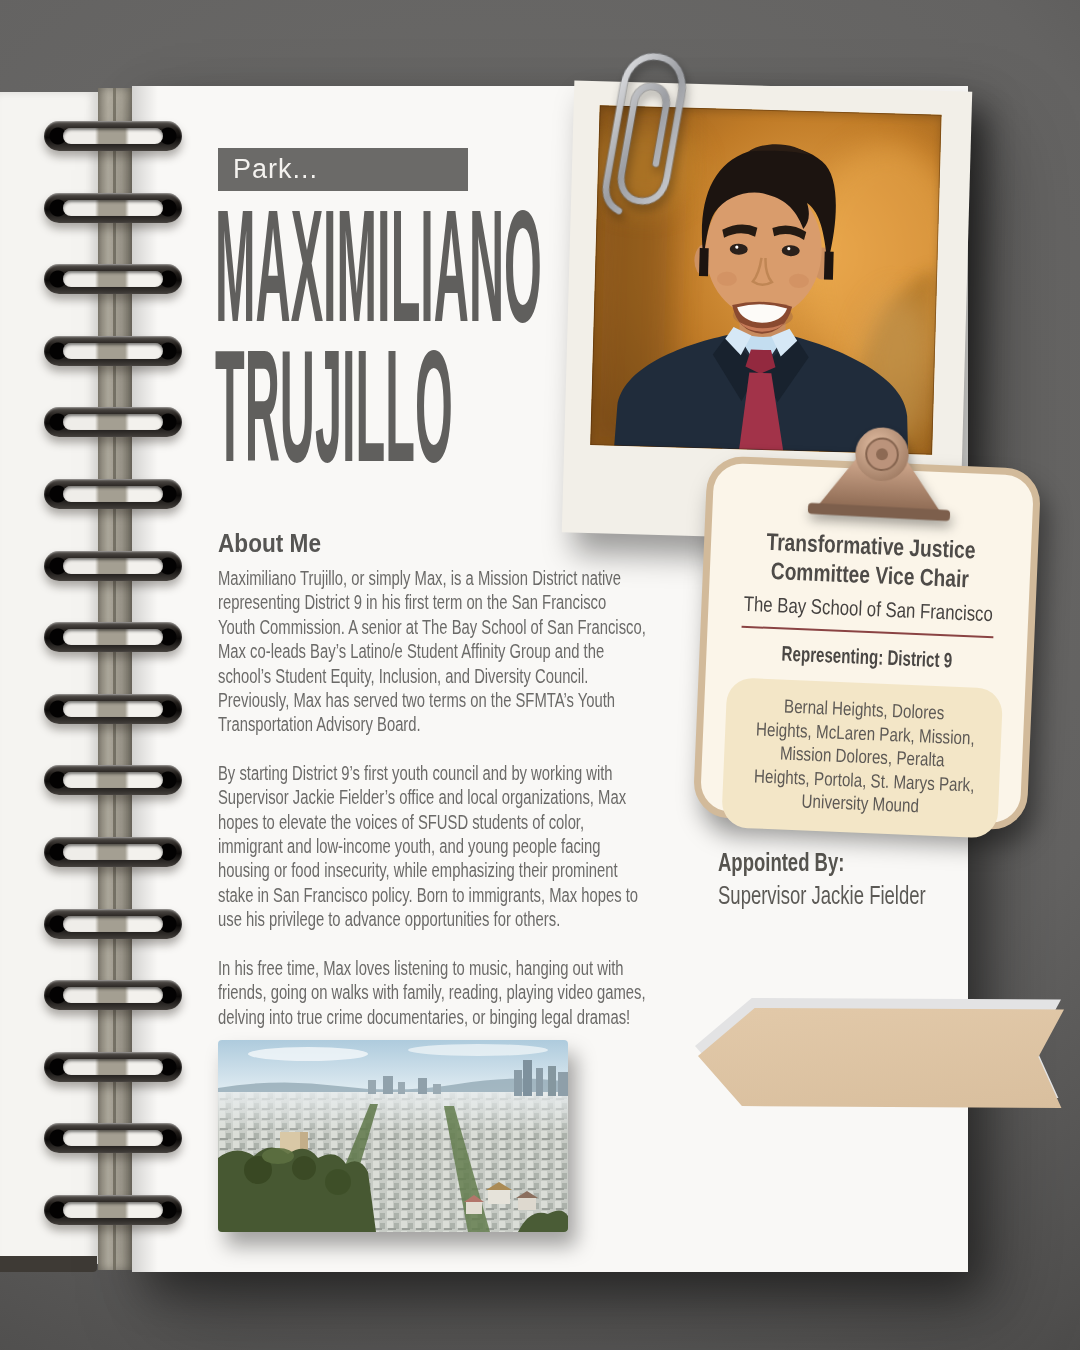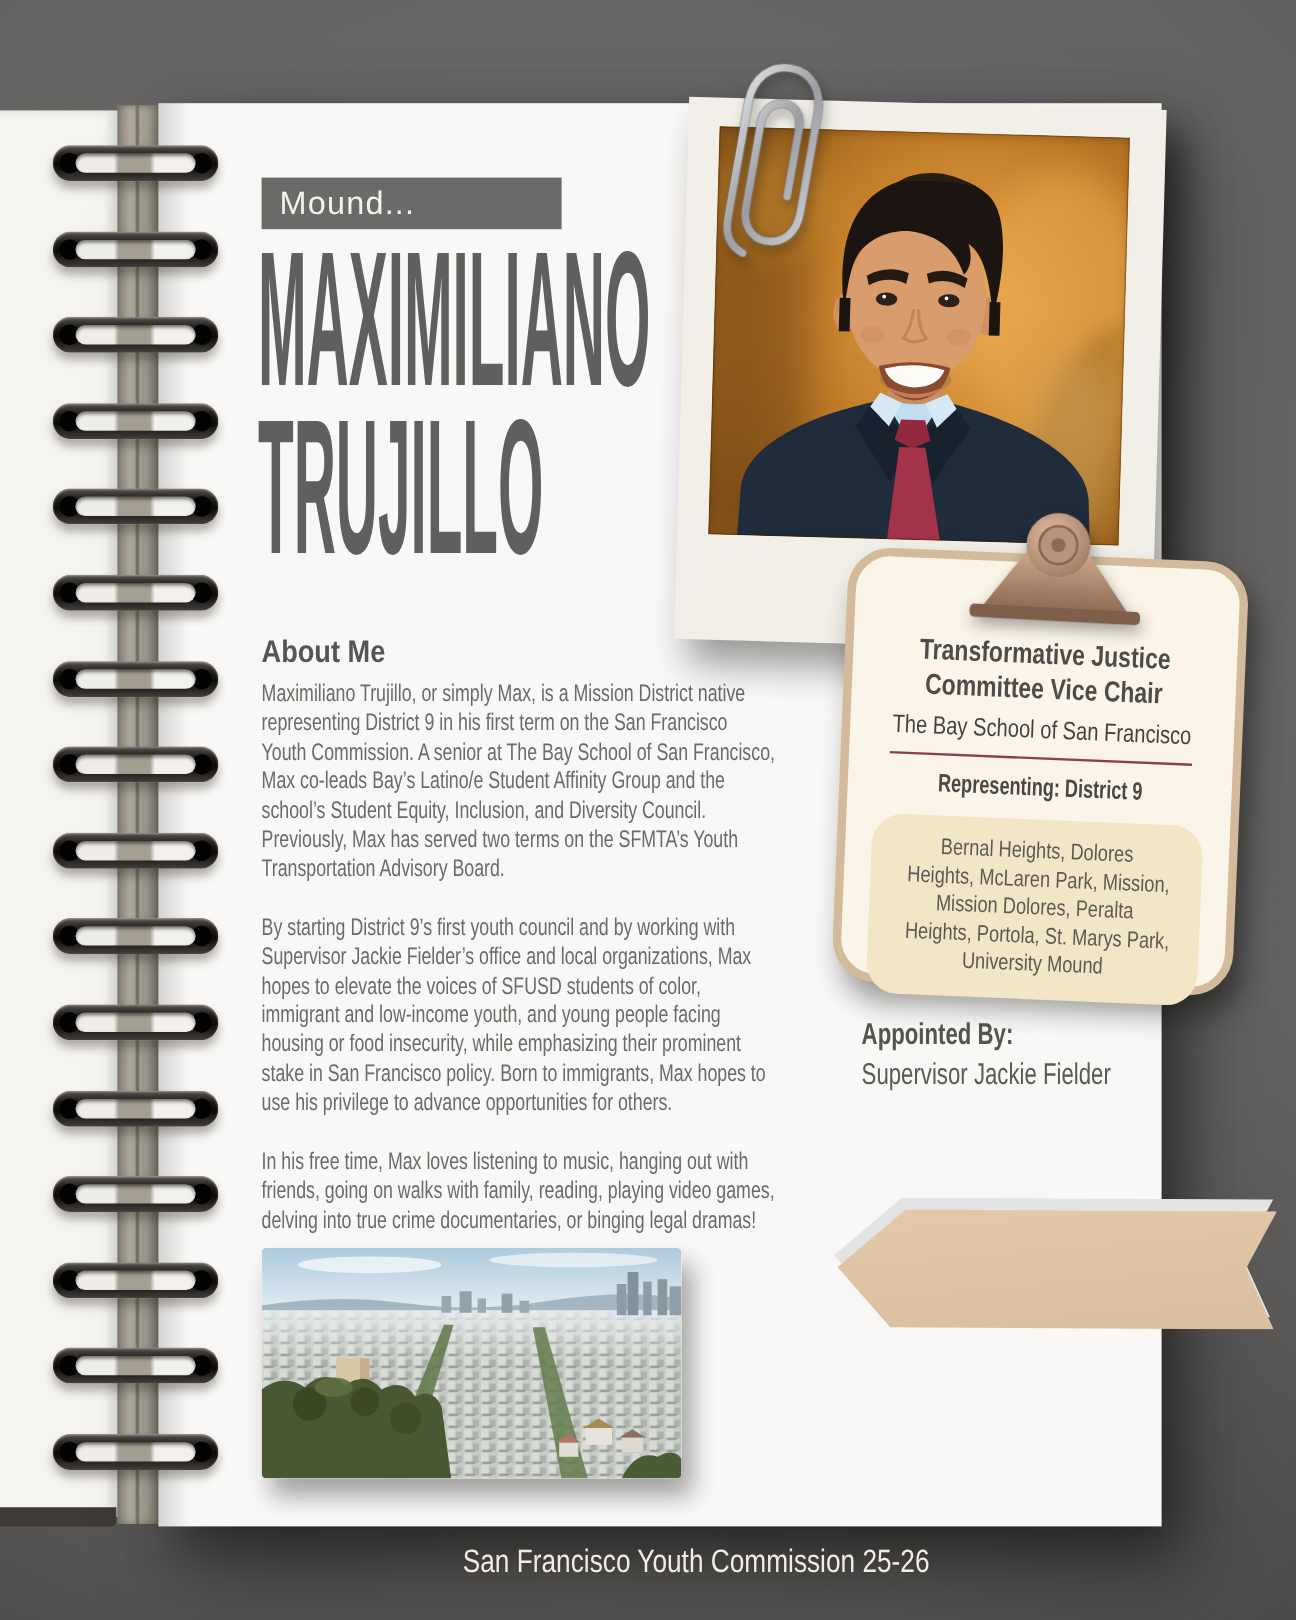--- a/index.html
+++ b/index.html
@@ -95,23 +95,20 @@
   
   .footer{position:absolute;left:180px;top:1286px;width:800px;text-align:center;z-index:2;}
   .footer span{display:inline-block;font-size:27px;color:var(--footer-text,#f2ece1);
     transform:scaleX(.81);transform-origin:center top;white-space:nowrap;}
 </style>
 </head>
 <body>
 
 <div class="canvas">
 
-  <div class="footer">
-    <span>San Francisco Youth Commission 25-26</span>
-  </div>
 
   <div class="back-page"></div>
   <div class="cover-edge"></div>
   <div class="strip"></div>
   <div class="page"></div>
   <div class="rings">
       <div class="ring" style="top: 121px;"></div>
       <div class="ring" style="top: 192.6px;"></div>
       <div class="ring" style="top: 264.2px;"></div>
       <div class="ring" style="top: 335.8px;"></div>
@@ -123,21 +120,21 @@
       <div class="ring" style="top: 765.4px;"></div>
       <div class="ring" style="top: 837px;"></div>
       <div class="ring" style="top: 908.6px;"></div>
       <div class="ring" style="top: 980.2px;"></div>
       <div class="ring" style="top: 1051.8px;"></div>
       <div class="ring" style="top: 1123.4px;"></div>
       <div class="ring" style="top: 1195px;"></div>
     </div>
 
   <div class="meet">
-    <span>Mound...</span>
+    <span>Park...</span>
   </div>
 
   <div class="title">
       <div class="tline">MAXIMILIANO</div>
       <div class="tline">TRUJILLO</div>
     </div>
 
   <div class="about-h">About Me</div>
 
   <div class="paras">

